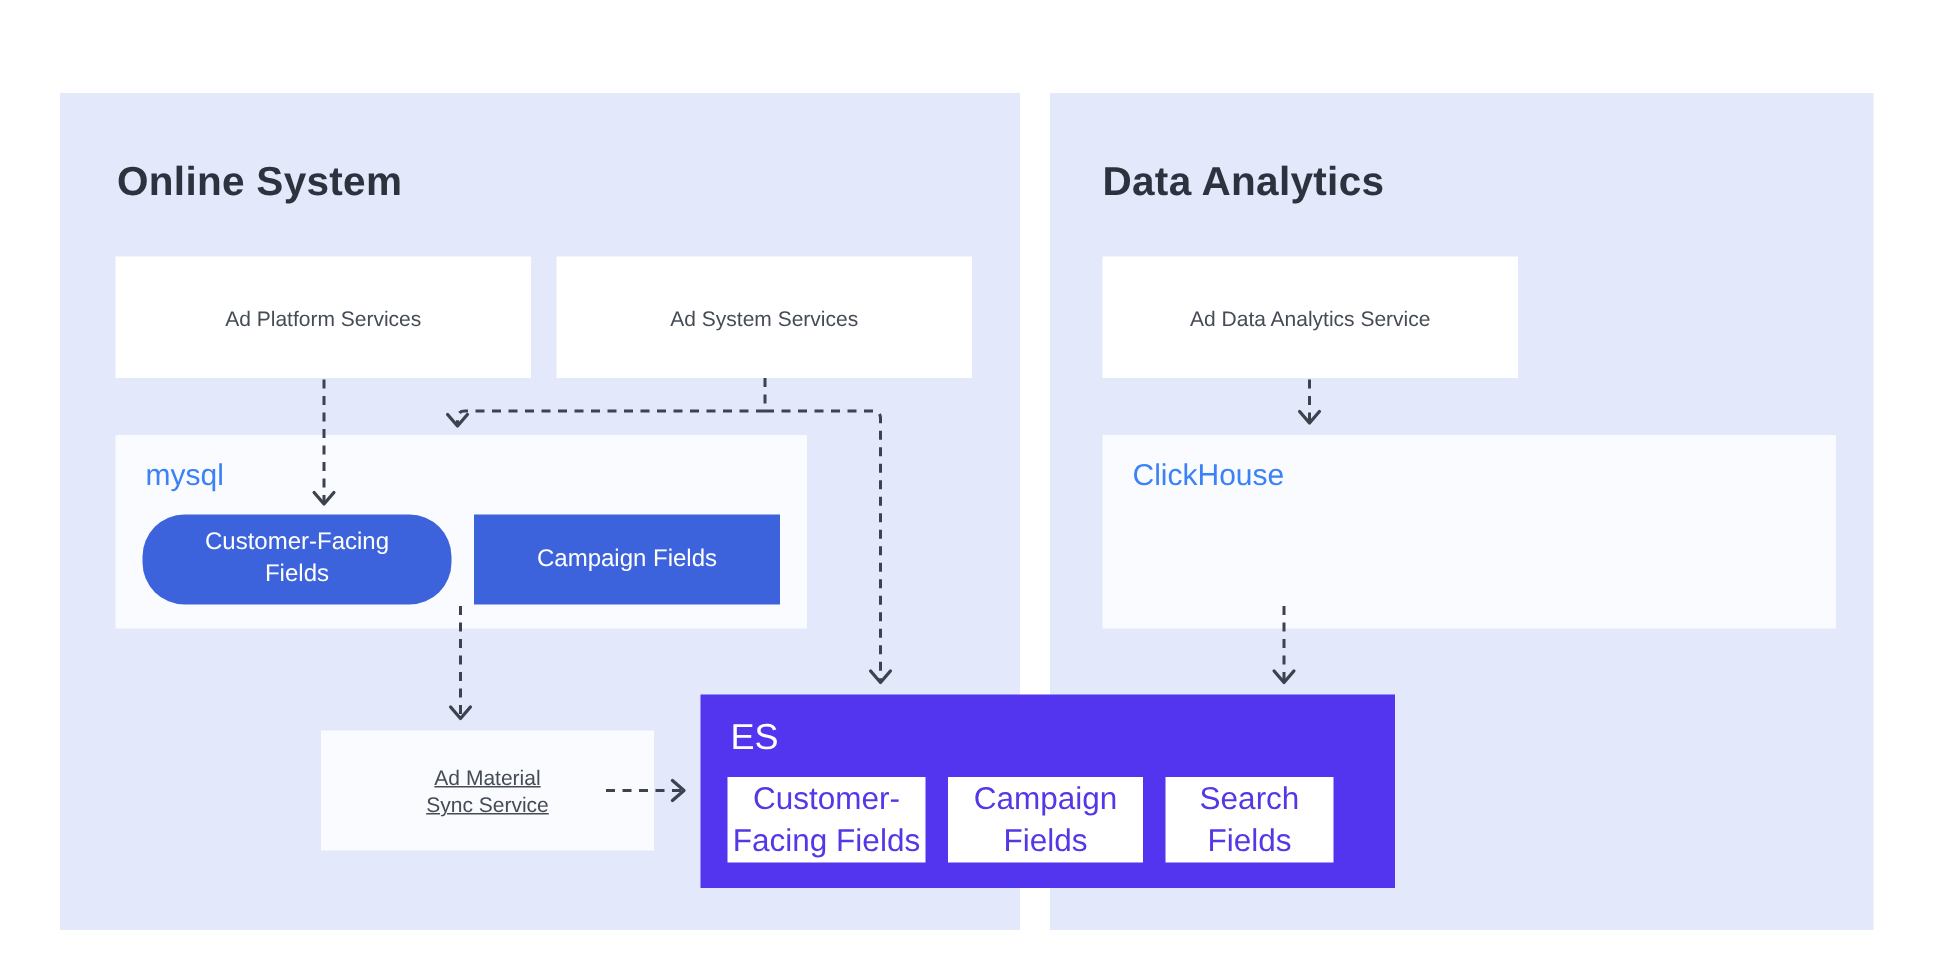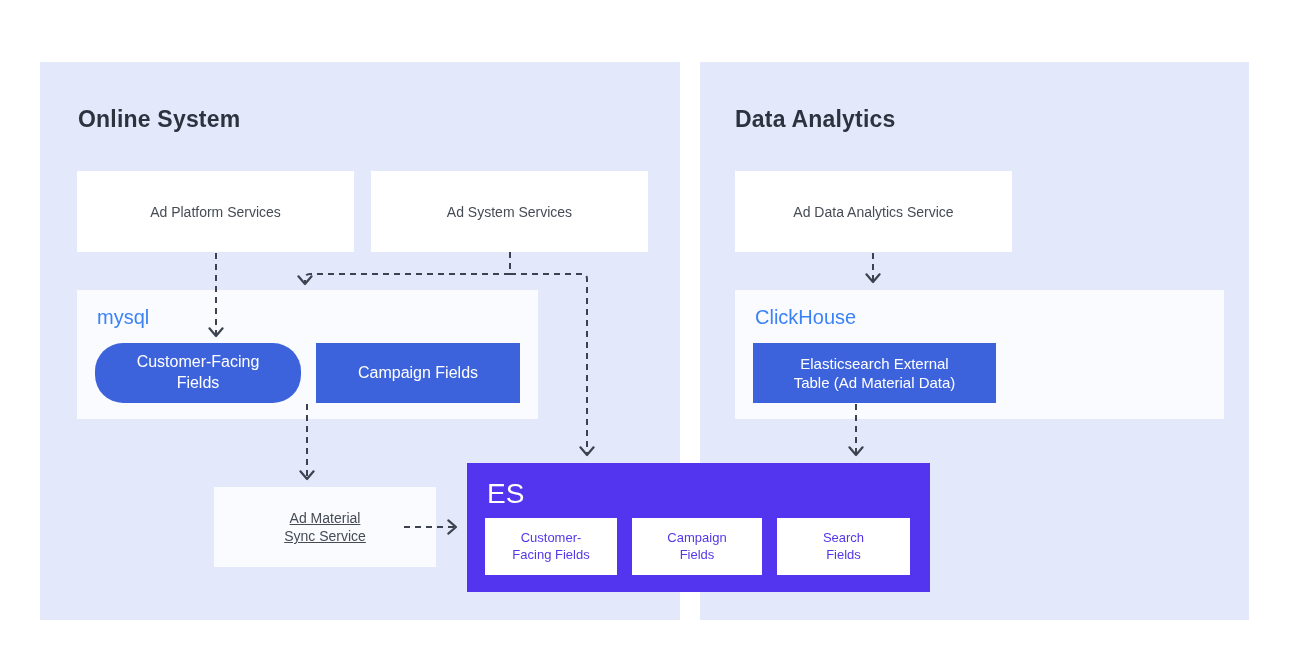--- a/index.html
+++ b/index.html
@@ -8,37 +8,37 @@
     --box-white:#ffffff;
   }
   *{margin:0;padding:0;box-sizing:border-box;}
   html,body{width:1290px;height:645px;background:#ffffff;overflow:hidden;}
   body{font-family:"Liberation Sans", sans-serif; position:relative;}
 
   .panel{position:absolute;top:62px;height:558px;background:var(--panel);}
   #panel-online{left:40px;width:640px;}
   #panel-analytics{left:700px;width:549px;}
 
-  .panel-title{position:absolute;font-size:23px;font-weight:600;color:var(--heading);letter-spacing:.2px;}
+  .panel-title{position:absolute;font-size:27px;font-weight:600;color:var(--heading);letter-spacing:.2px;}
 
   .node{position:absolute;display:flex;align-items:center;justify-content:center;
         background:var(--box-white);color:var(--box-text);font-size:14px;text-align:center;}
   .prewrap{white-space:pre-line;line-height:1.32;}
 
   .container{position:absolute;background:var(--container-bg);}
   .container-label{position:absolute;left:20px;top:16px;font-size:20px;color:#3b82f6;}
 
   .chip{position:absolute;display:flex;align-items:center;justify-content:center;
         background:var(--blue);color:#ffffff;font-size:16px;text-align:center;line-height:1.3;}
   .chip.small{font-size:15px;}
 
   #es-box{position:absolute;left:467px;top:463px;width:463px;height:129px;background:var(--violet);}
-  #es-label{position:absolute;left:20px;top:15px;font-size:28px;font-weight:500;color:#ffffff;}
+  #es-label{position:absolute;left:20px;top:15px;font-size:24px;font-weight:500;color:#ffffff;}
   .es-chip{position:absolute;display:flex;align-items:center;justify-content:center;
-        background:var(--box-white);color:var(--violet-text);font-size:13px;text-align:center;line-height:1.3;}
+        background:var(--box-white);color:var(--violet-text);font-size:21px;text-align:center;line-height:1.3;}
 
   #arrow-layer{position:absolute;left:0;top:0;width:1290px;height:645px;pointer-events:none;}
   .arrow-path{stroke:var(--arrow);fill:none;stroke-width:2;stroke-dasharray:6 5;}
   .arrow-head{stroke:var(--arrow);fill:none;stroke-width:2;}
 </style>
 </head>
 <body>
 
 <div class="panel" id="panel-online"></div>
 
@@ -59,30 +59,28 @@
 
 <div class="node prewrap" style="left:214px;top:487px;width:222px;height:80px;background:var(--container-bg);text-decoration:underline;">Ad Material
 Sync Service</div>
 
 <div id="es-box">
   <div id="es-label">ES</div>
   <div class="es-chip prewrap" style="left:18px;top:55px;width:132px;height:57px;">Customer-
 Facing Fields</div>
   <div class="es-chip prewrap" style="left:165px;top:55px;width:130px;height:57px;">Campaign
 Fields</div>
-  <div class="es-chip prewrap" style="left:310px;top:55px;width:133px;height:57px;">Search
+  <div class="es-chip prewrap" style="left:310px;top:55px;width:112px;height:57px;">Search
 Fields</div>
 </div>
 
 <div class="node" style="left:735px;top:171px;width:277px;height:81px;">Ad Data Analytics Service</div>
 
 <div class="container" style="left:735px;top:290px;width:489px;height:129px;">
   <div class="container-label">ClickHouse</div>
-  <div class="chip small prewrap" style="left:18px;top:53px;width:243px;height:60px;">Elasticsearch External
-Table (Ad Material Data)</div>
 </div>
 
 <svg id="arrow-layer" viewBox="0 0 1290 645">
   <defs>
     <marker id="chev" viewBox="-10 -10 20 20" markerWidth="11" markerHeight="11" orient="auto" refX="0" refY="0">
       <path class="arrow-head" d="M -7 -6 L 0 0 L -7 6" stroke-linecap="round" stroke-linejoin="round"></path>
     </marker>
   </defs>
   <path class="arrow-path" d="M 216 253 L 216 336" marker-end="url(#chev)"></path>
   <path class="arrow-path" d="M 510 252 L 510 274"></path>

